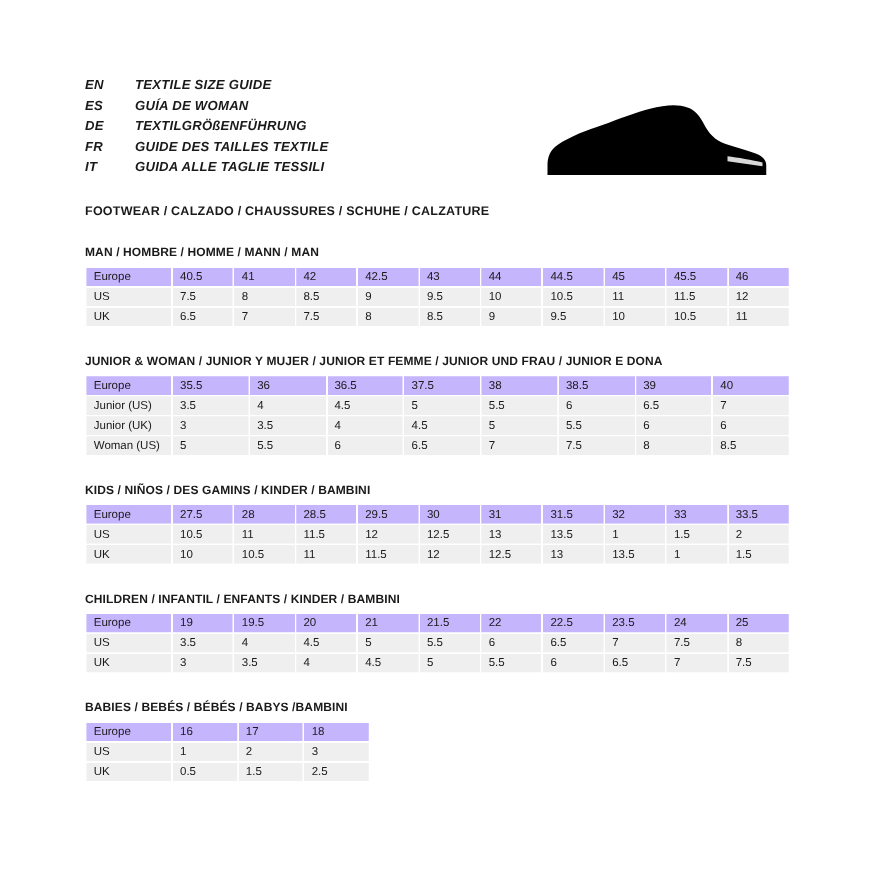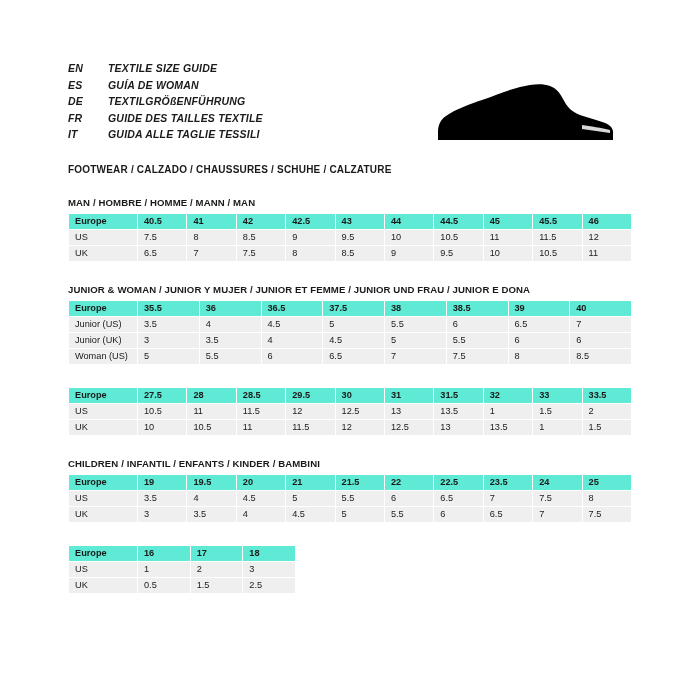--- a/index.html
+++ b/index.html
@@ -83,22 +83,22 @@
   }
   table.sizes td {
     height: 15px;
     padding: 0 0 0 6px;
     border: 1px solid #ffffff;
     color: #1a1a1a;
     white-space: nowrap;
     overflow: hidden;
   }
   table.sizes tr.head td {
-    background: #5eead4;
-    font-weight: bold;
+    background: #c4b5fd;
+    font-weight: normal;
   }
   table.sizes tr.body td {
     background: #efefef;
   }
   table.sizes td.label {
     width: 62px;
   }
   table.sizes.babies td.label {
     width: 62px;
   }
@@ -244,20 +244,21 @@
               <td>6.5</td>
               <td>7</td>
               <td>7.5</td>
               <td>8</td>
               <td>8.5</td>
             </tr>
           </tbody>
         </table>
       </div>
       <div class="group">
+        <div class="group-title">KIDS / NIÑOS / DES GAMINS / KINDER / BAMBINI</div>
         <table class="sizes wide">
           <tbody>
             <tr class="head">
               <td class="label">Europe</td>
               <td>27.5</td>
               <td>28</td>
               <td>28.5</td>
               <td>29.5</td>
               <td>30</td>
               <td>31</td>
@@ -335,20 +336,21 @@
               <td>5.5</td>
               <td>6</td>
               <td>6.5</td>
               <td>7</td>
               <td>7.5</td>
             </tr>
           </tbody>
         </table>
       </div>
       <div class="group">
+        <div class="group-title">BABIES / BEBÉS / BÉBÉS / BABYS /BAMBINI</div>
         <table class="sizes babies">
           <tbody>
             <tr class="head">
               <td class="label">Europe</td>
               <td>16</td>
               <td>17</td>
               <td>18</td>
             </tr>
             <tr class="body">
               <td class="label">US</td>

